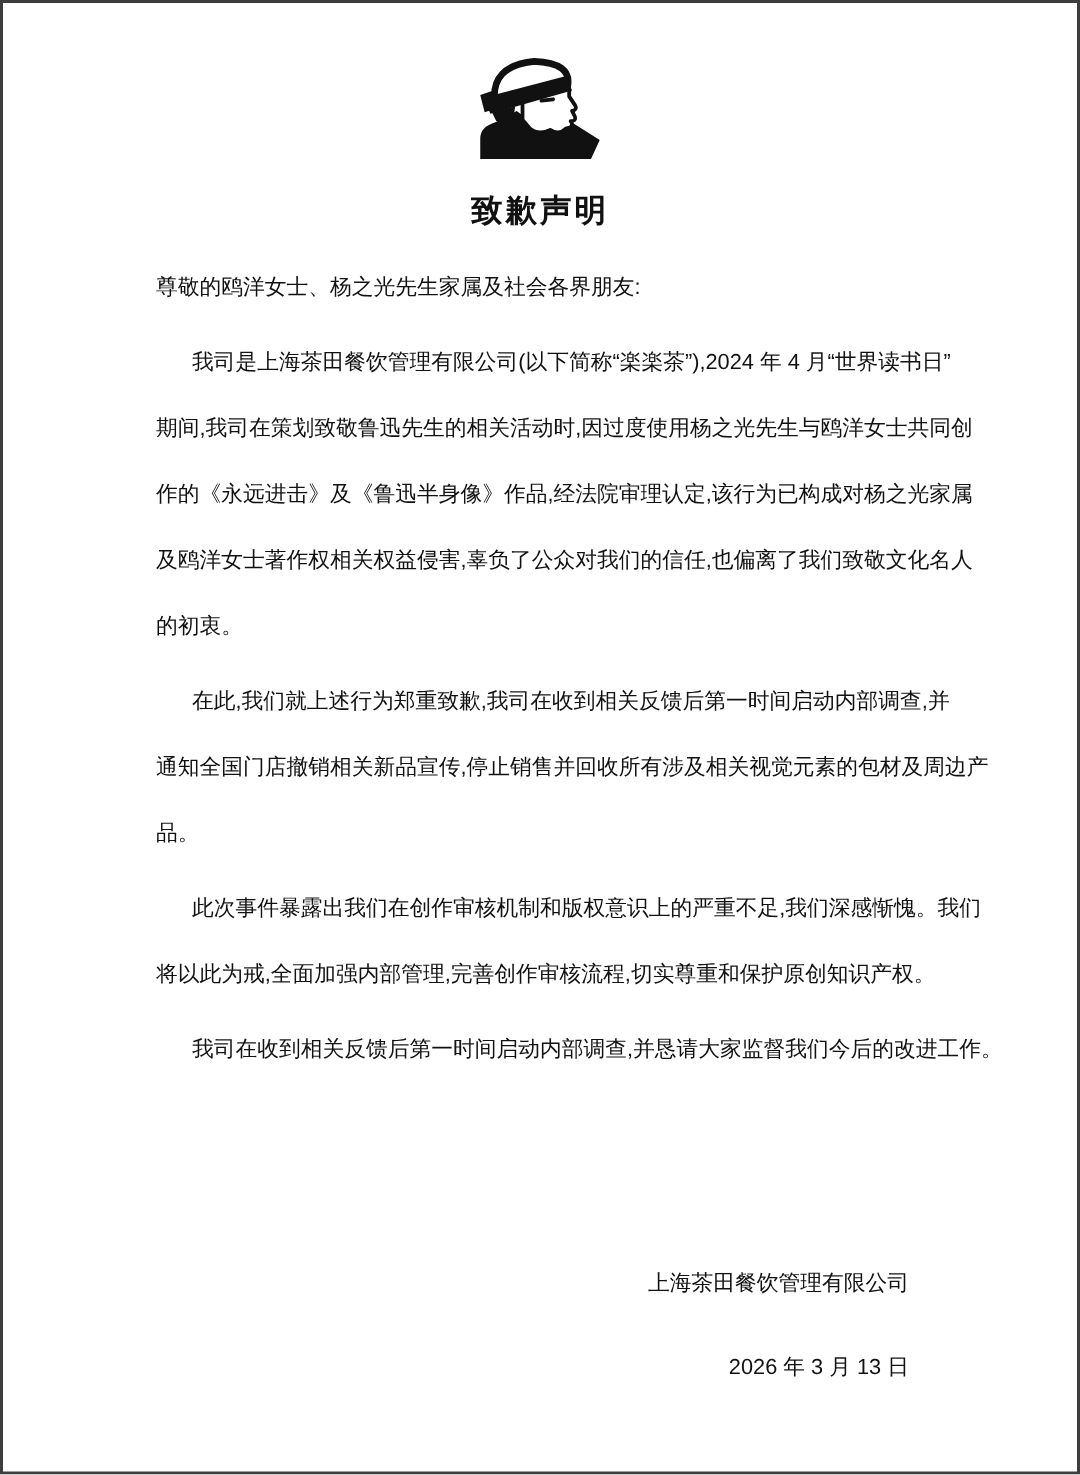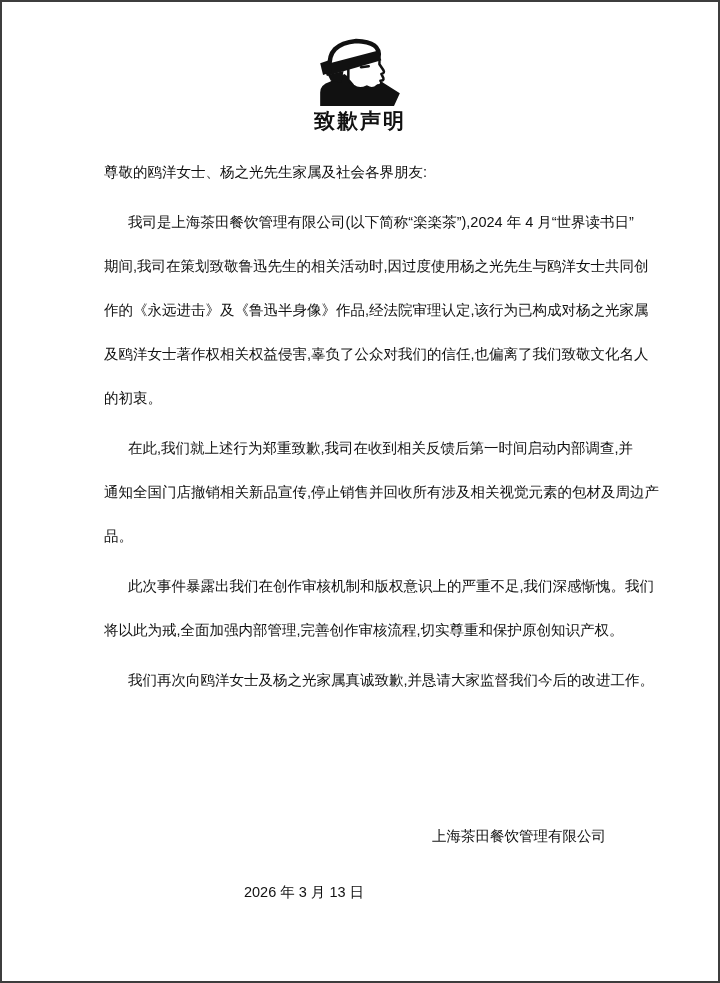--- a/index.html
+++ b/index.html
@@ -18,20 +18,21 @@
   .logo-figure { display: block; margin: 0 auto; }
   .wordmark {
     margin-top: 2px;
     font-size: 20px;
     font-weight: bold;
     letter-spacing: 1px;
     line-height: 22px;
     color: #111111;
   }
   .doc-title {
+    margin-top: 20px;
     text-align: center;
     font-size: 21px;
     font-weight: bold;
     letter-spacing: 2px;
     line-height: 30px;
   }
   .content { padding: 0 102px; }
   .salutation {
     margin-top: 14px;
     margin-bottom: 6px;
@@ -46,21 +47,21 @@
     white-space: nowrap;
   }
   .line.first { text-indent: 24px; }
   .footer {
     margin-top: 112px;
     padding-right: 112px;
     text-align: right;
     font-size: 14.5px;
   }
   .signature { line-height: 44px; }
-  .doc-date { line-height: 44px; margin-top: 12px; text-align: center; }
+  .doc-date { line-height: 44px; margin-top: 12px; }
 </style>
 </head>
 <body>
 
 <div class="page">
 
   <div class="logo-block">
     <svg class="logo-figure" width="86" height="68" viewBox="0 0 88 70" xmlns="http://www.w3.org/2000/svg" aria-hidden="true">
 
       <path d="M3 70 L3 56 Q3 48 13 45 L28 37 L40 46 L47 50 Q53 53 58 49 L63 43 L85 57 L79 70 Z" fill="#111111"></path>
@@ -94,21 +95,21 @@
         <div class="paragraph">
           <div class="line first">在此,我们就上述行为郑重致歉,我司在收到相关反馈后第一时间启动内部调查,并</div>
           <div class="line">通知全国门店撤销相关新品宣传,停止销售并回收所有涉及相关视觉元素的包材及周边产</div>
           <div class="line">品。</div>
         </div>
         <div class="paragraph">
           <div class="line first">此次事件暴露出我们在创作审核机制和版权意识上的严重不足,我们深感惭愧。我们</div>
           <div class="line">将以此为戒,全面加强内部管理,完善创作审核流程,切实尊重和保护原创知识产权。</div>
         </div>
         <div class="paragraph">
-          <div class="line first">我们再次向鸥洋女士及杨之光家属真诚致歉,并恳请大家监督我们今后的改进工作。</div>
+          <div class="line first">我司在收到相关反馈后第一时间启动内部调查,并恳请大家监督我们今后的改进工作。</div>
         </div>
       </div>
   </div>
 
   <div class="footer">
     <div class="signature">上海茶田餐饮管理有限公司</div>
     <div class="doc-date">2026 年 3 月 13 日</div>
   </div>
 
 </div>

